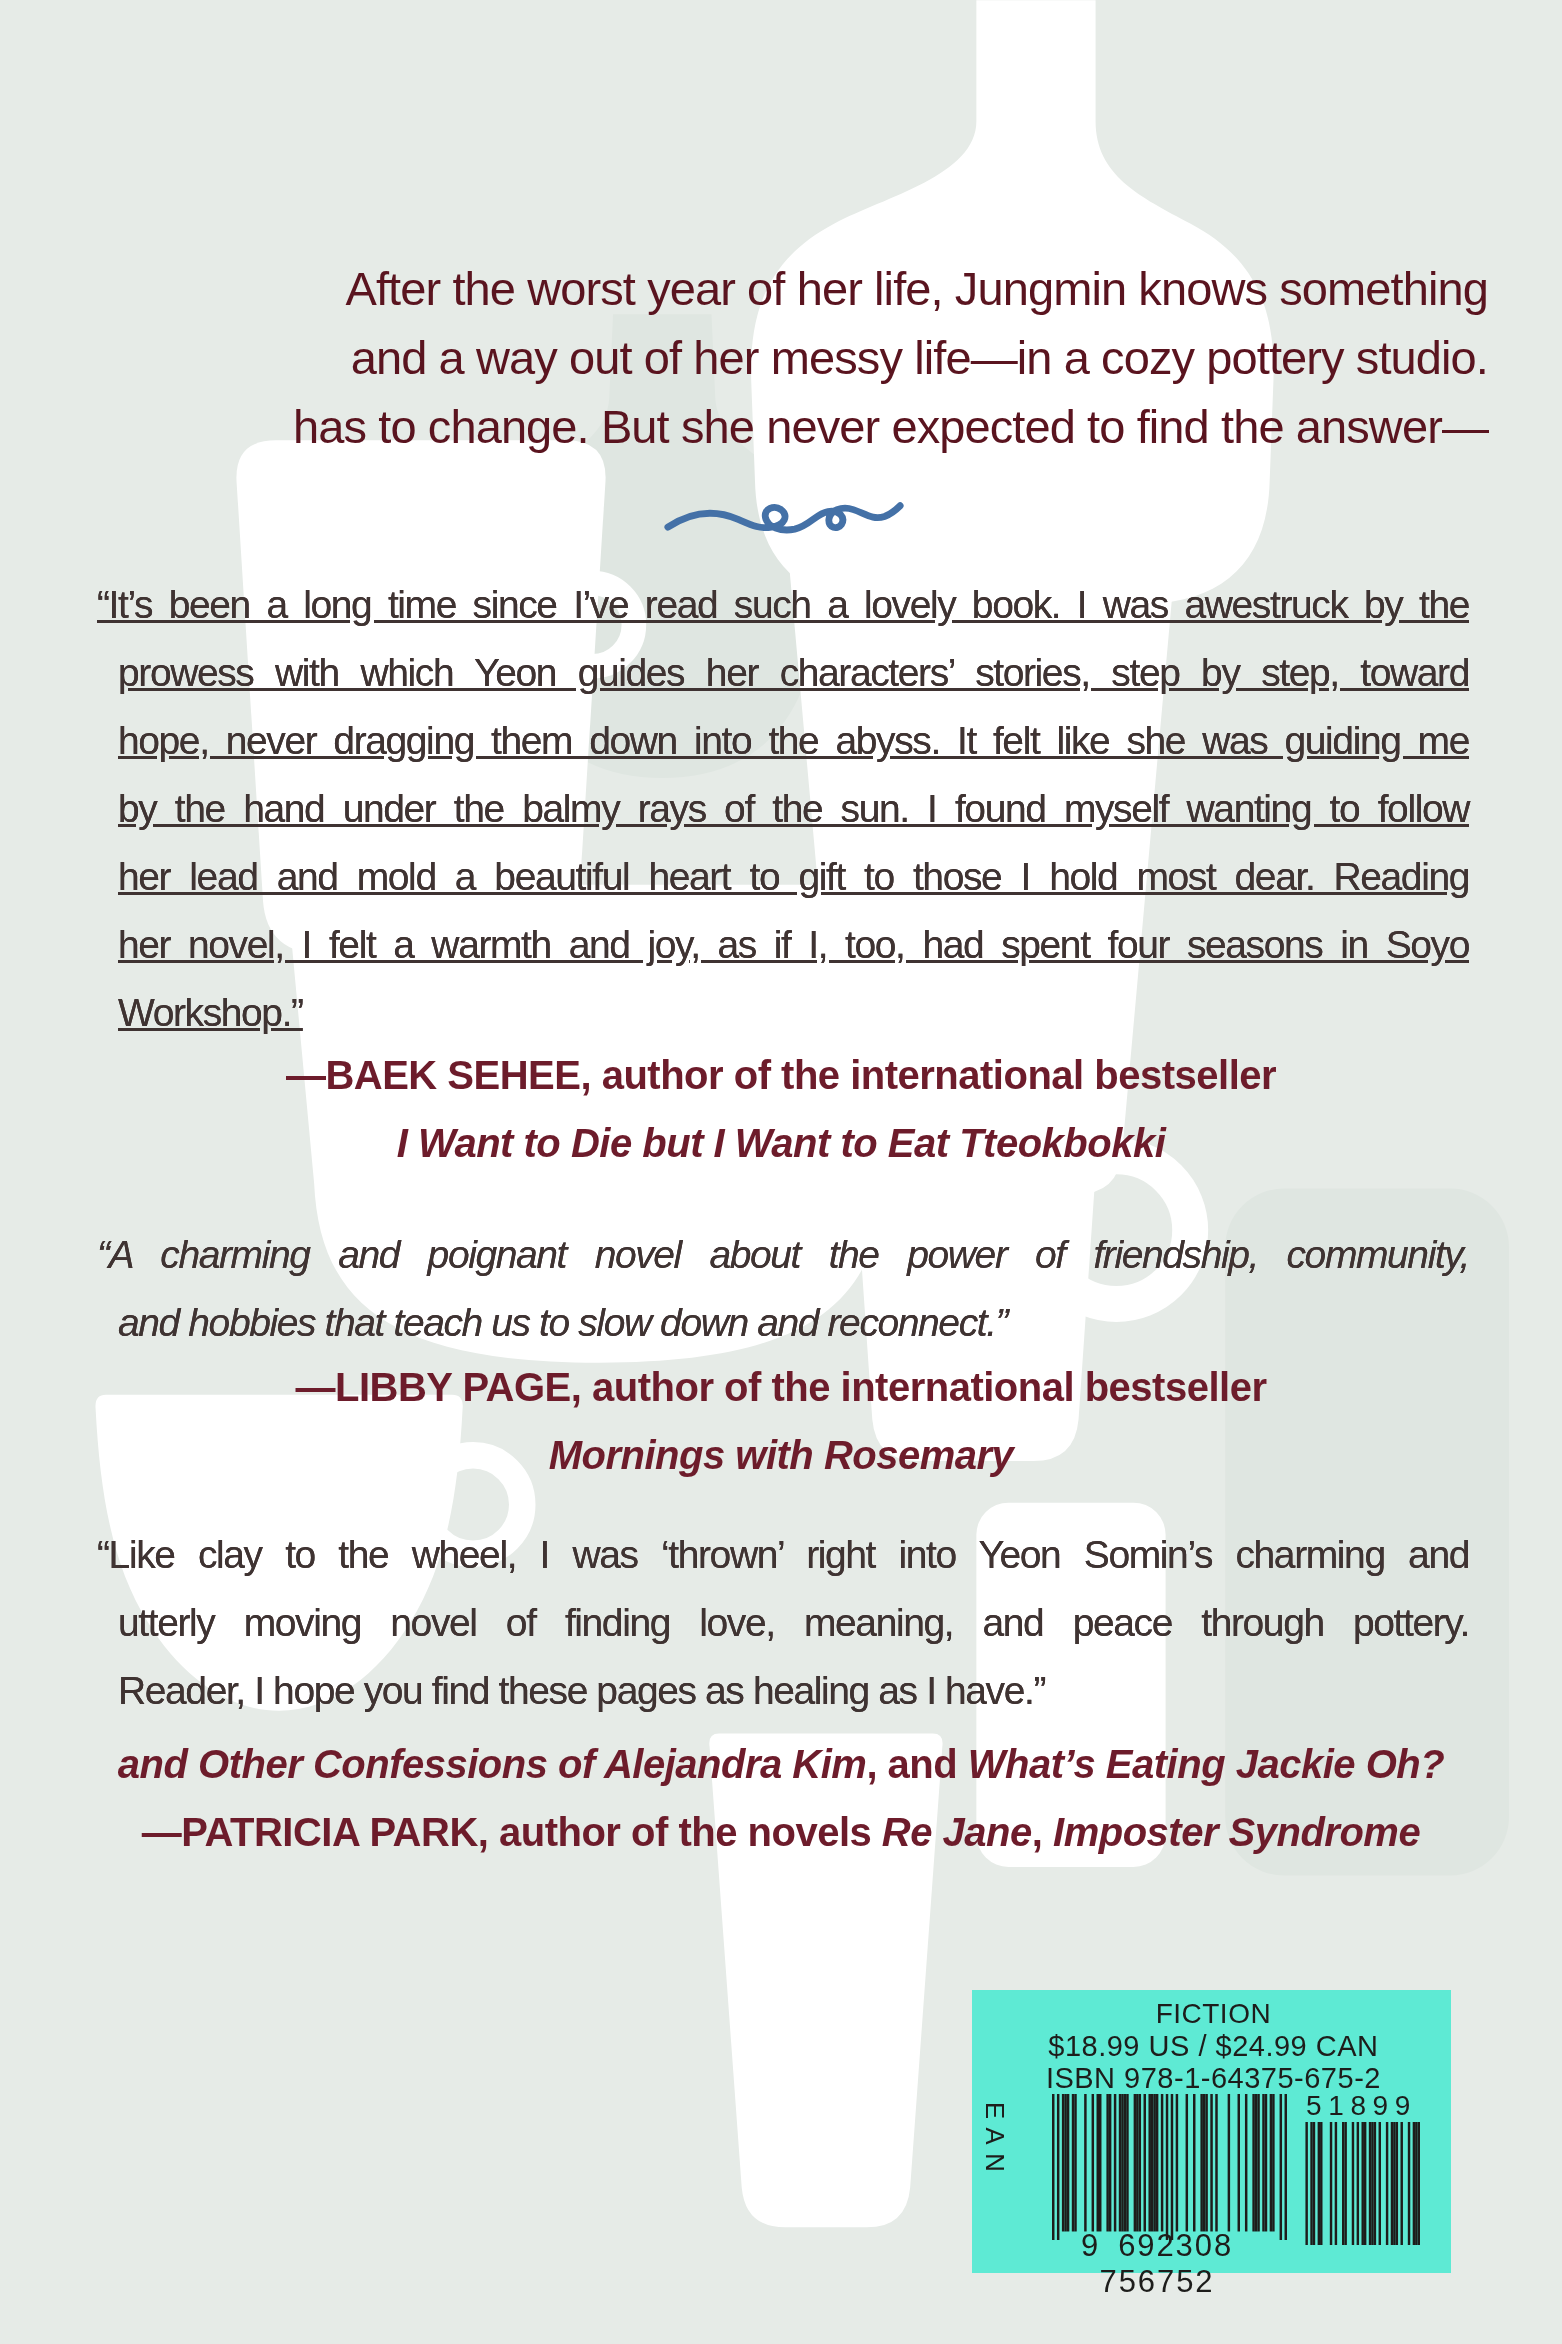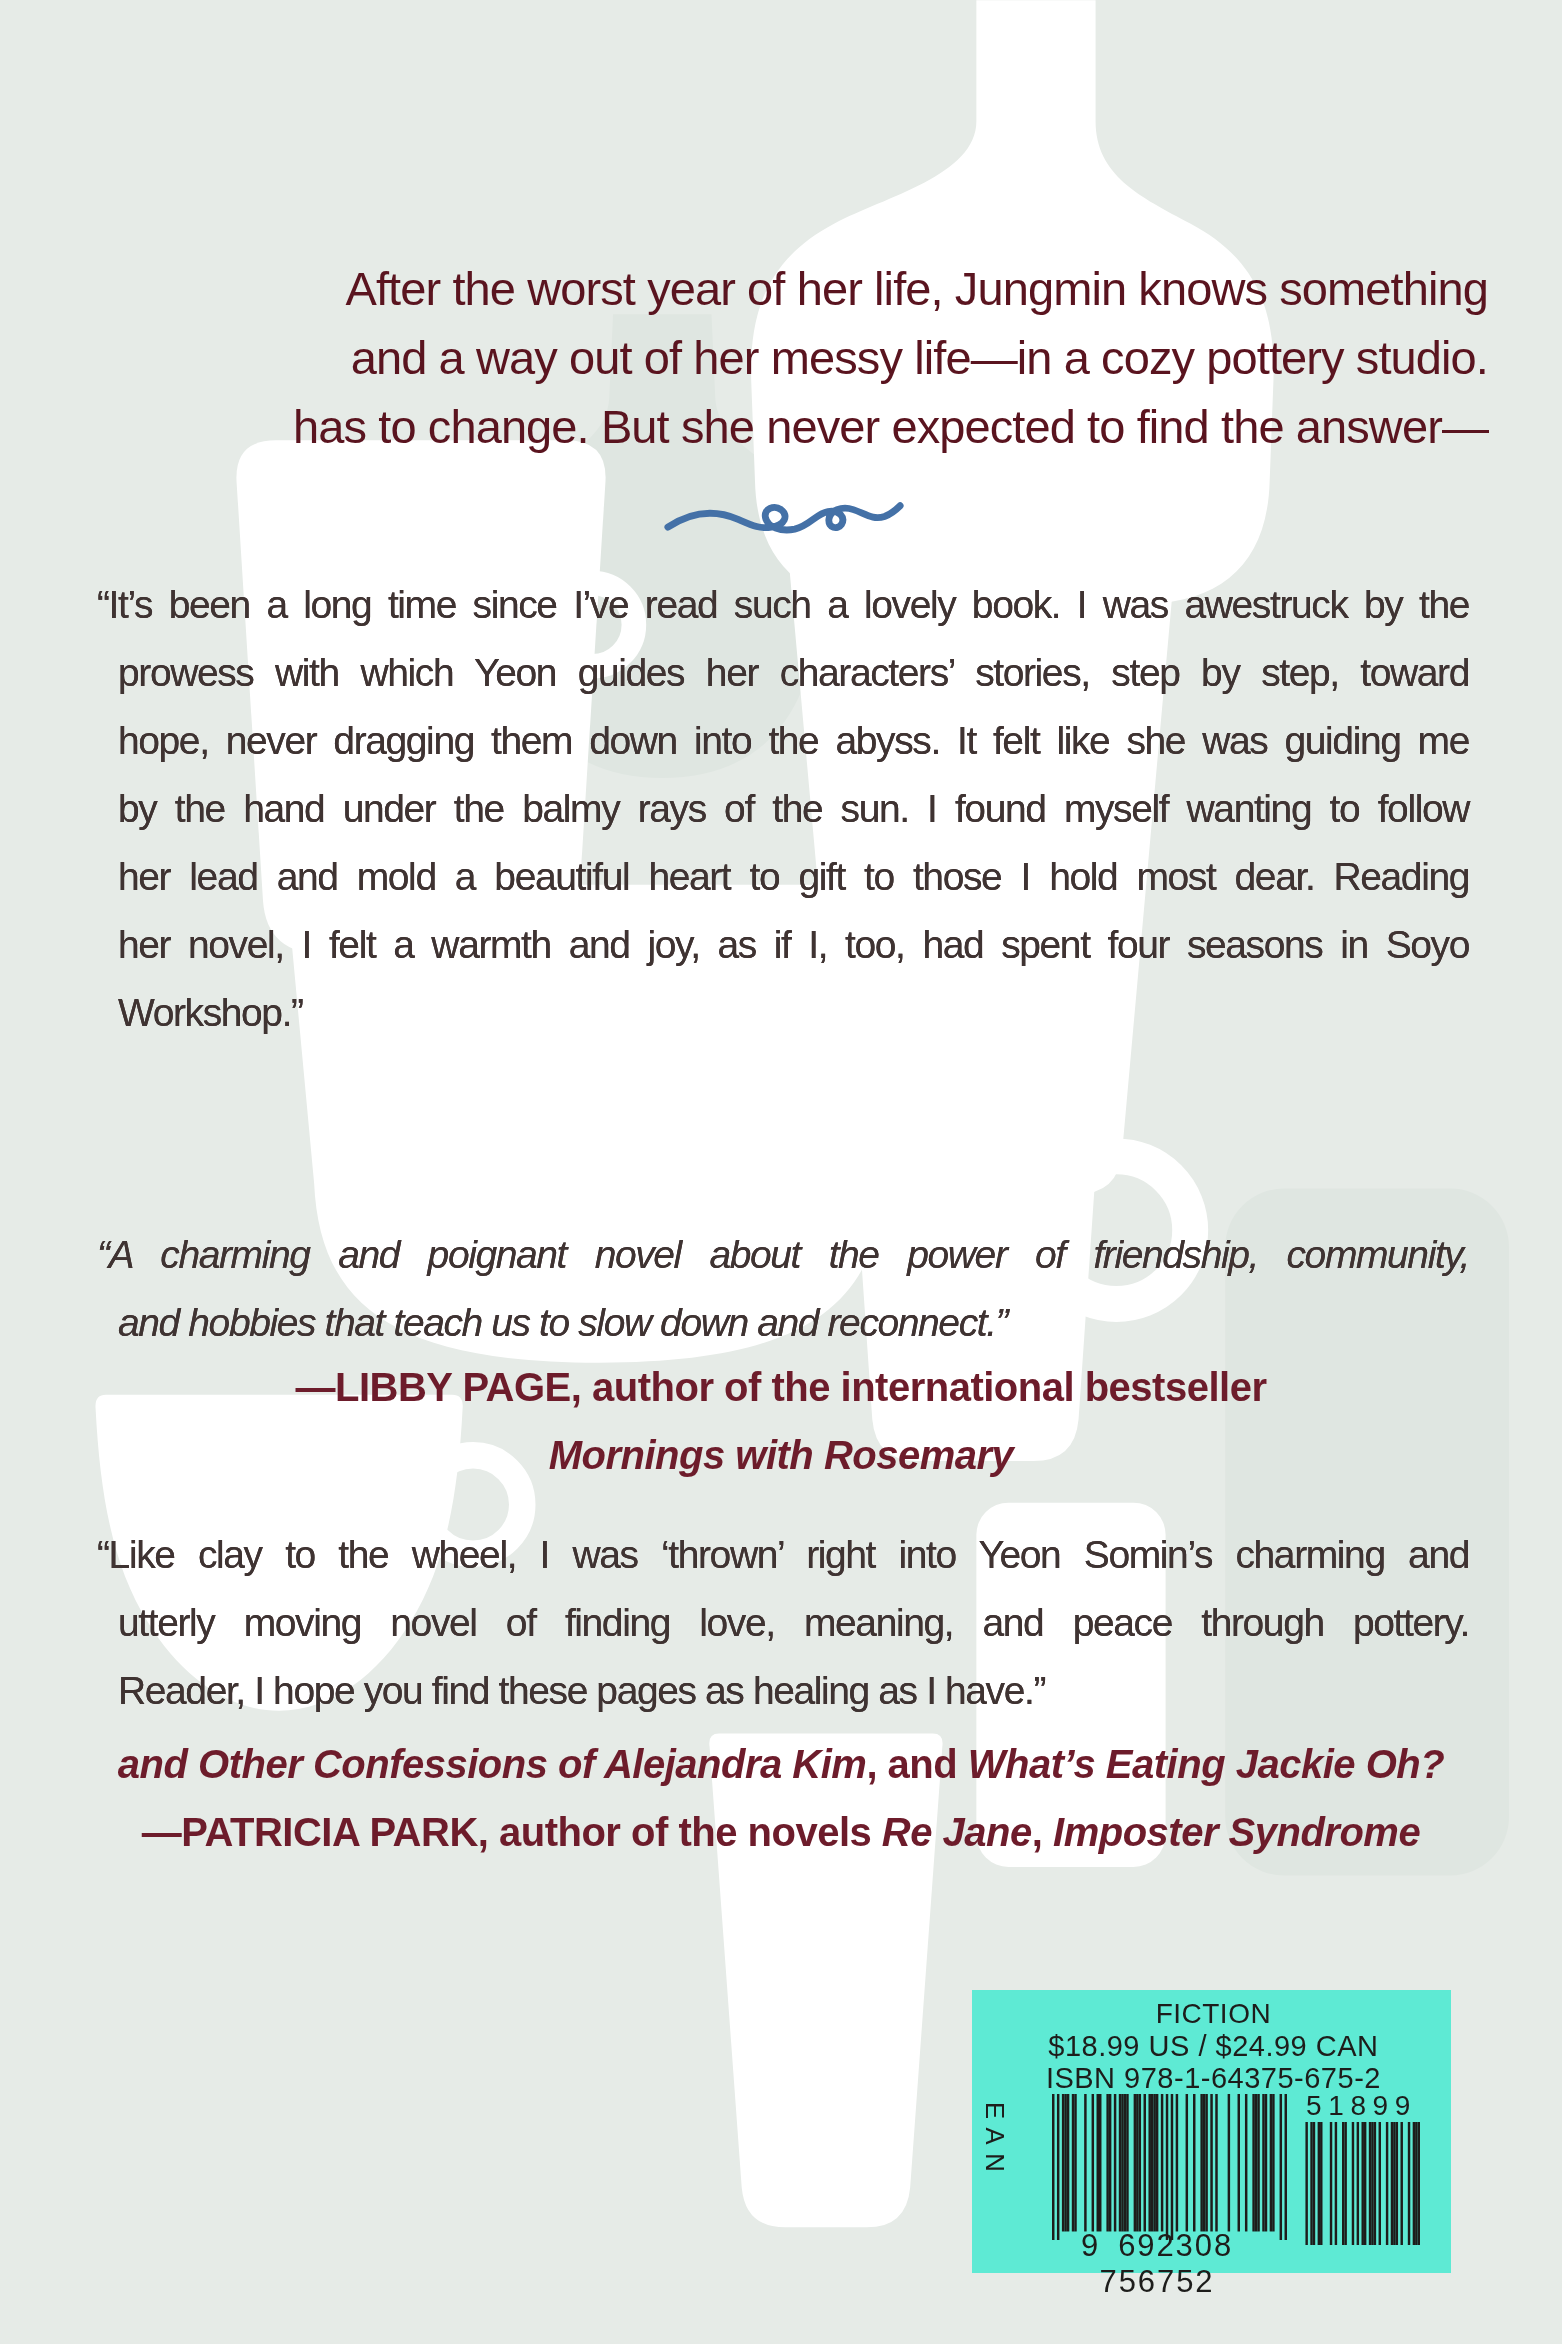--- a/index.html
+++ b/index.html
@@ -24,21 +24,21 @@
   .blurb > div:first-child{ padding-left:0; }
   .blurb > div.last{ text-align:center; text-align-last:left; }
   .attr{
     position:absolute; left:0; right:0; text-align:center;
     font-size:40px; line-height:68px; font-weight:700; letter-spacing:-0.5px;
     color:var(--attr,#6d1c2b); 
   }
   .attr .work{ font-style:italic; }
   .attr .seg{ font-style:normal; }
   .attr .seg.it{ font-style:italic; }
-  #blurb1{top:571px;} #attr1{top:1041px;}
+  #blurb1{top:571px;text-decoration:underline;} #attr1{top:1041px;}
   #blurb2{top:1221px;font-style:italic;} #attr2{top:1353px;}
   #blurb3{top:1521px;} #attr3{top:1730px;}
   .barcode-box{
     position:absolute; left:972px; top:1990px; width:479px; height:283px;
     background:#5eead4; color:var(--bcink,#1d1d1b);
   }
   .bc-line{position:absolute; left:9.5px; right:5.7px; text-align:center; letter-spacing:0.5px;}
   .bc-cat{top:7.6px; font-size:28px;}
   .bc-price{top:40px; font-size:29px;}
   .bc-isbn{top:72px; font-size:29px;}
@@ -93,20 +93,24 @@
   </svg>
 
   <div class="blurb" id="blurb1">
     <div>“It’s been a long time since I’ve read such a lovely book. I was awestruck by the</div>
     <div>prowess with which Yeon guides her characters’ stories, step by step, toward</div>
     <div>hope, never dragging them down into the abyss. It felt like she was guiding me</div>
     <div>by the hand under the balmy rays of the sun. I found myself wanting to follow</div>
     <div>her lead and mold a beautiful heart to gift to those I hold most dear. Reading</div>
     <div>her novel, I felt a warmth and joy, as if I, too, had spent four seasons in Soyo</div>
     <div class="last">Workshop.”</div>
+  </div>
+  <div class="attr" id="attr1">
+    <div>—BAEK SEHEE, author of the international bestseller</div>
+    <div class="work">I Want to Die but I Want to Eat Tteokbokki</div>
   </div>
 
   <div class="blurb" id="blurb2">
     <div>“A charming and poignant novel about the power of friendship, community,</div>
     <div class="last">and hobbies that teach us to slow down and reconnect.”</div>
   </div>
   <div class="attr" id="attr2">
     <div>—LIBBY PAGE, author of the international bestseller</div>
     <div class="work">Mornings with Rosemary</div>
   </div>

